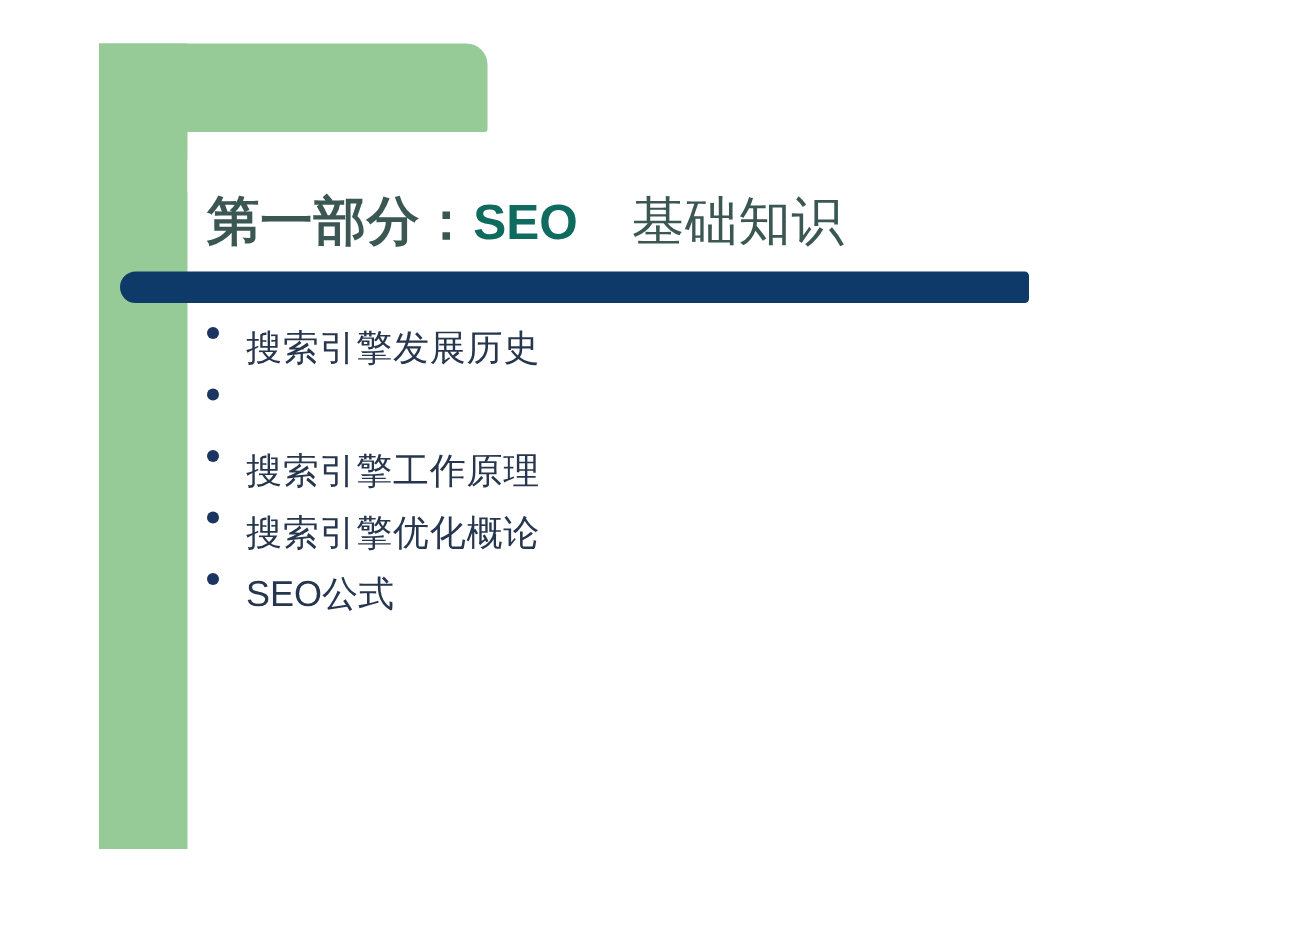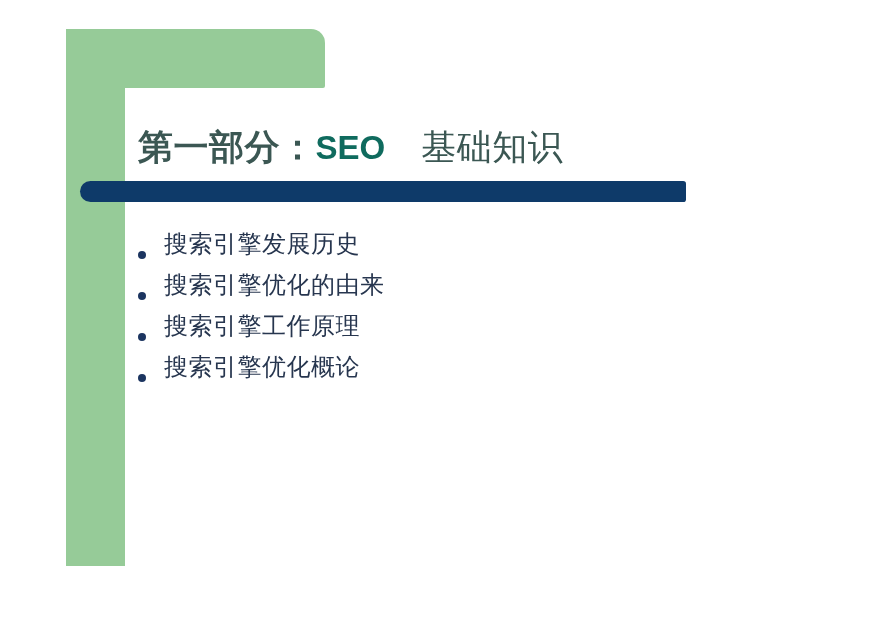--- a/index.html
+++ b/index.html
@@ -107,21 +107,21 @@
     position: absolute;
     left: 138px;
     top: 218px;
     width: 560px;
     margin: 0;
     padding: 0;
     list-style: none;
   }
   .bullet-row {
     display: flex;
-    align-items: flex-end;
+    align-items: flex-start;
     height: 41px;
   }
   .bullet-dot {
     flex: 0 0 auto;
     width: 8px;
     height: 8px;
     border-radius: 50%;
     background: #1c3560;
     margin-right: 18px;
   }
@@ -156,25 +156,28 @@
     <span class="t-plain">第一部分：</span><span class="t-accent">SEO</span><span class="t-tail">基础知识</span>
   </div>
 
   <ul class="bullets">
     <li class="bullet-row">
       <span class="bullet-dot"></span>
       <span class="bullet-text">搜索引擎发展历史</span>
     </li>
     <li class="bullet-row">
       <span class="bullet-dot"></span>
-      <span class="bullet-text">搜索引擎优化的由来</span>
     </li>
     <li class="bullet-row">
       <span class="bullet-dot"></span>
       <span class="bullet-text">搜索引擎工作原理</span>
     </li>
     <li class="bullet-row">
       <span class="bullet-dot"></span>
       <span class="bullet-text">搜索引擎优化概论</span>
     </li>
+    <li class="bullet-row">
+      <span class="bullet-dot"></span>
+      <span class="bullet-text sans">SEO公式</span>
+    </li>
   </ul>
 
 </div>
 
 </body></html>

